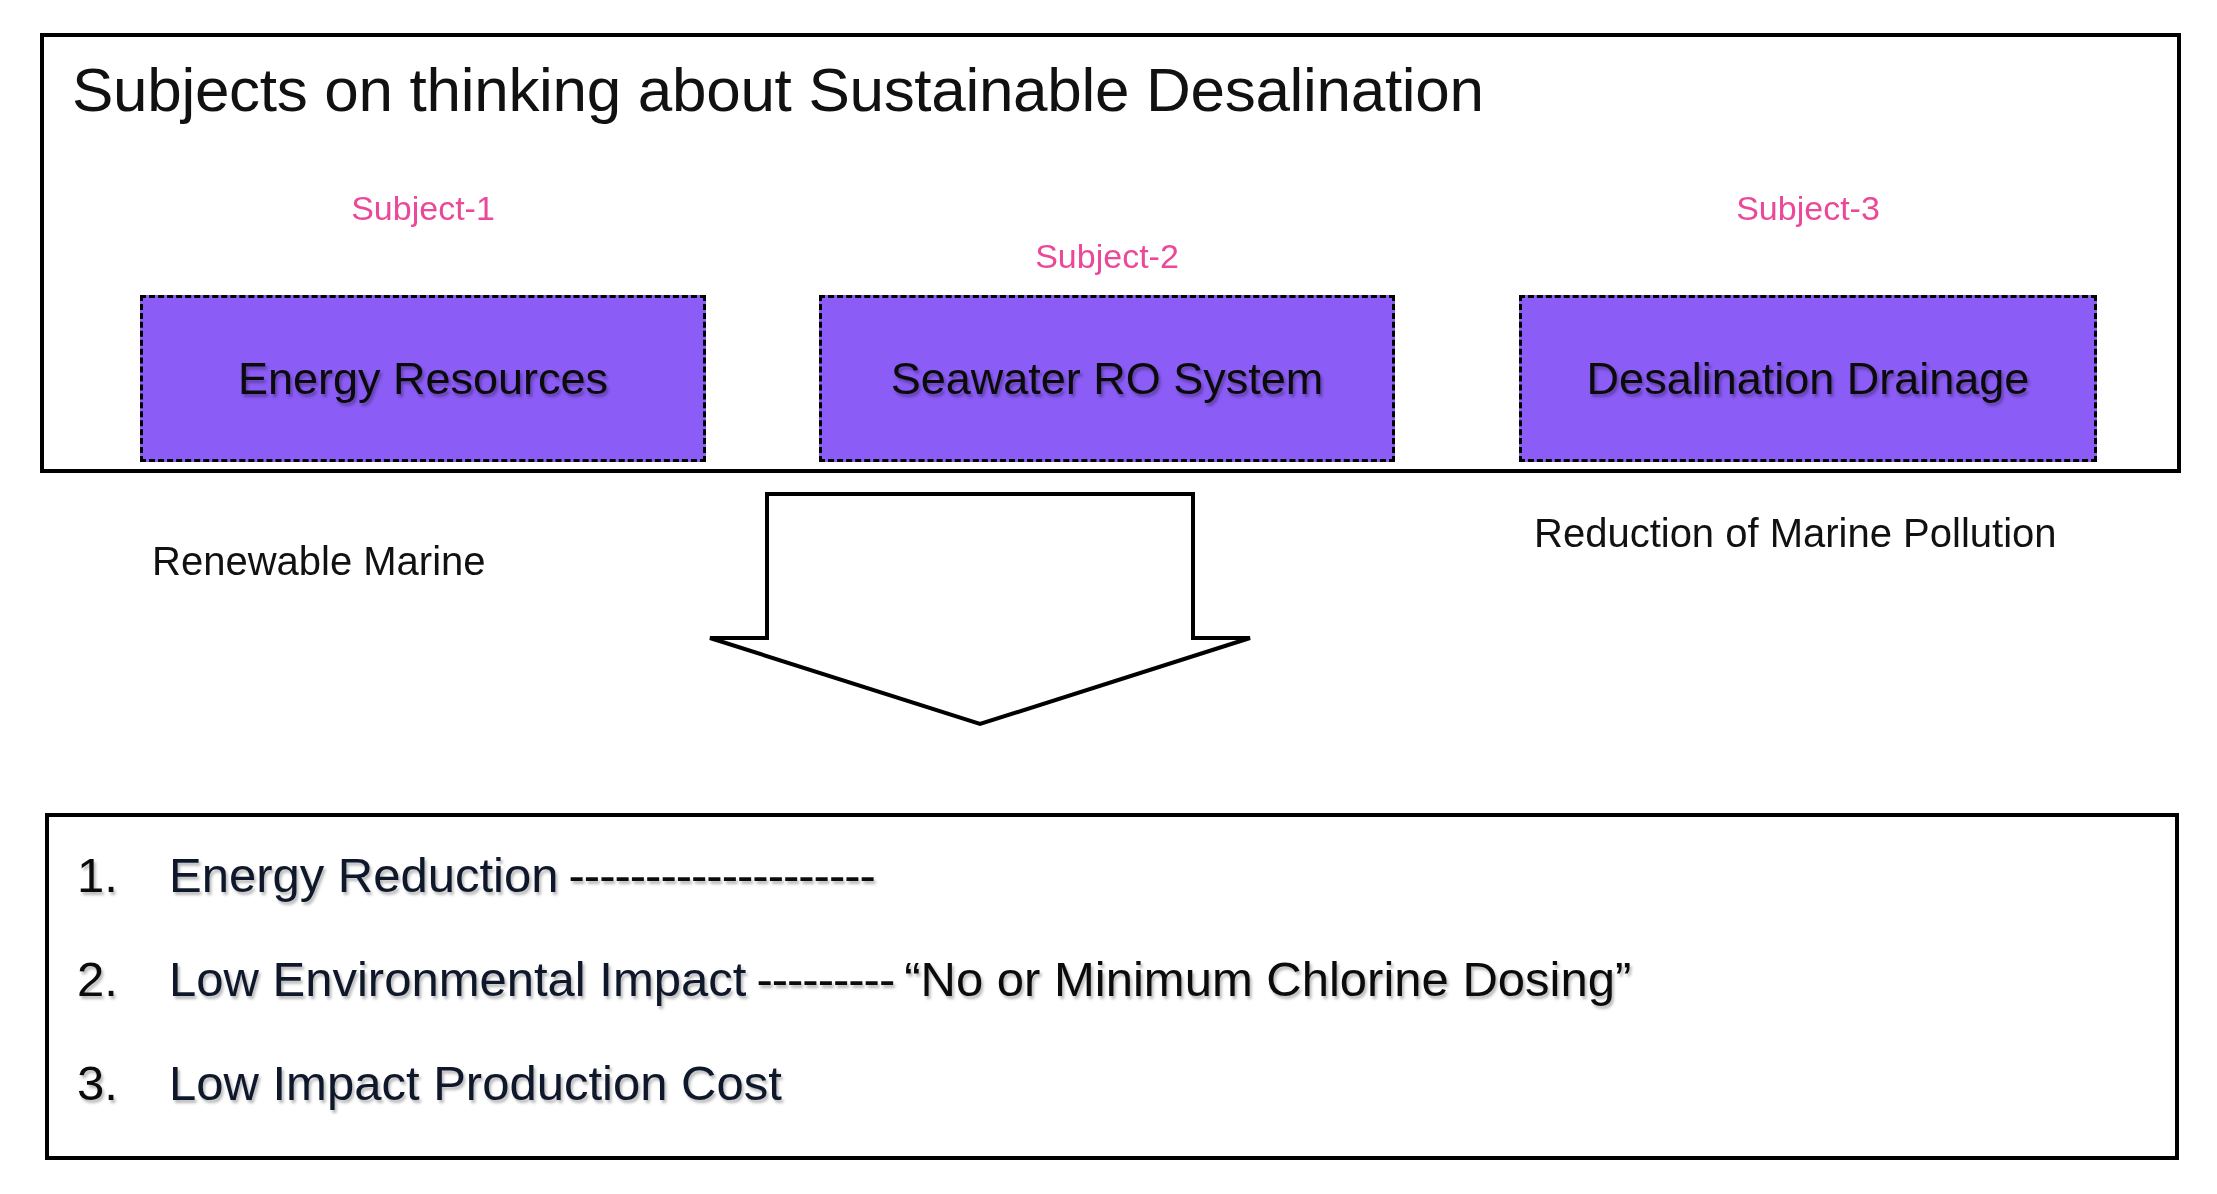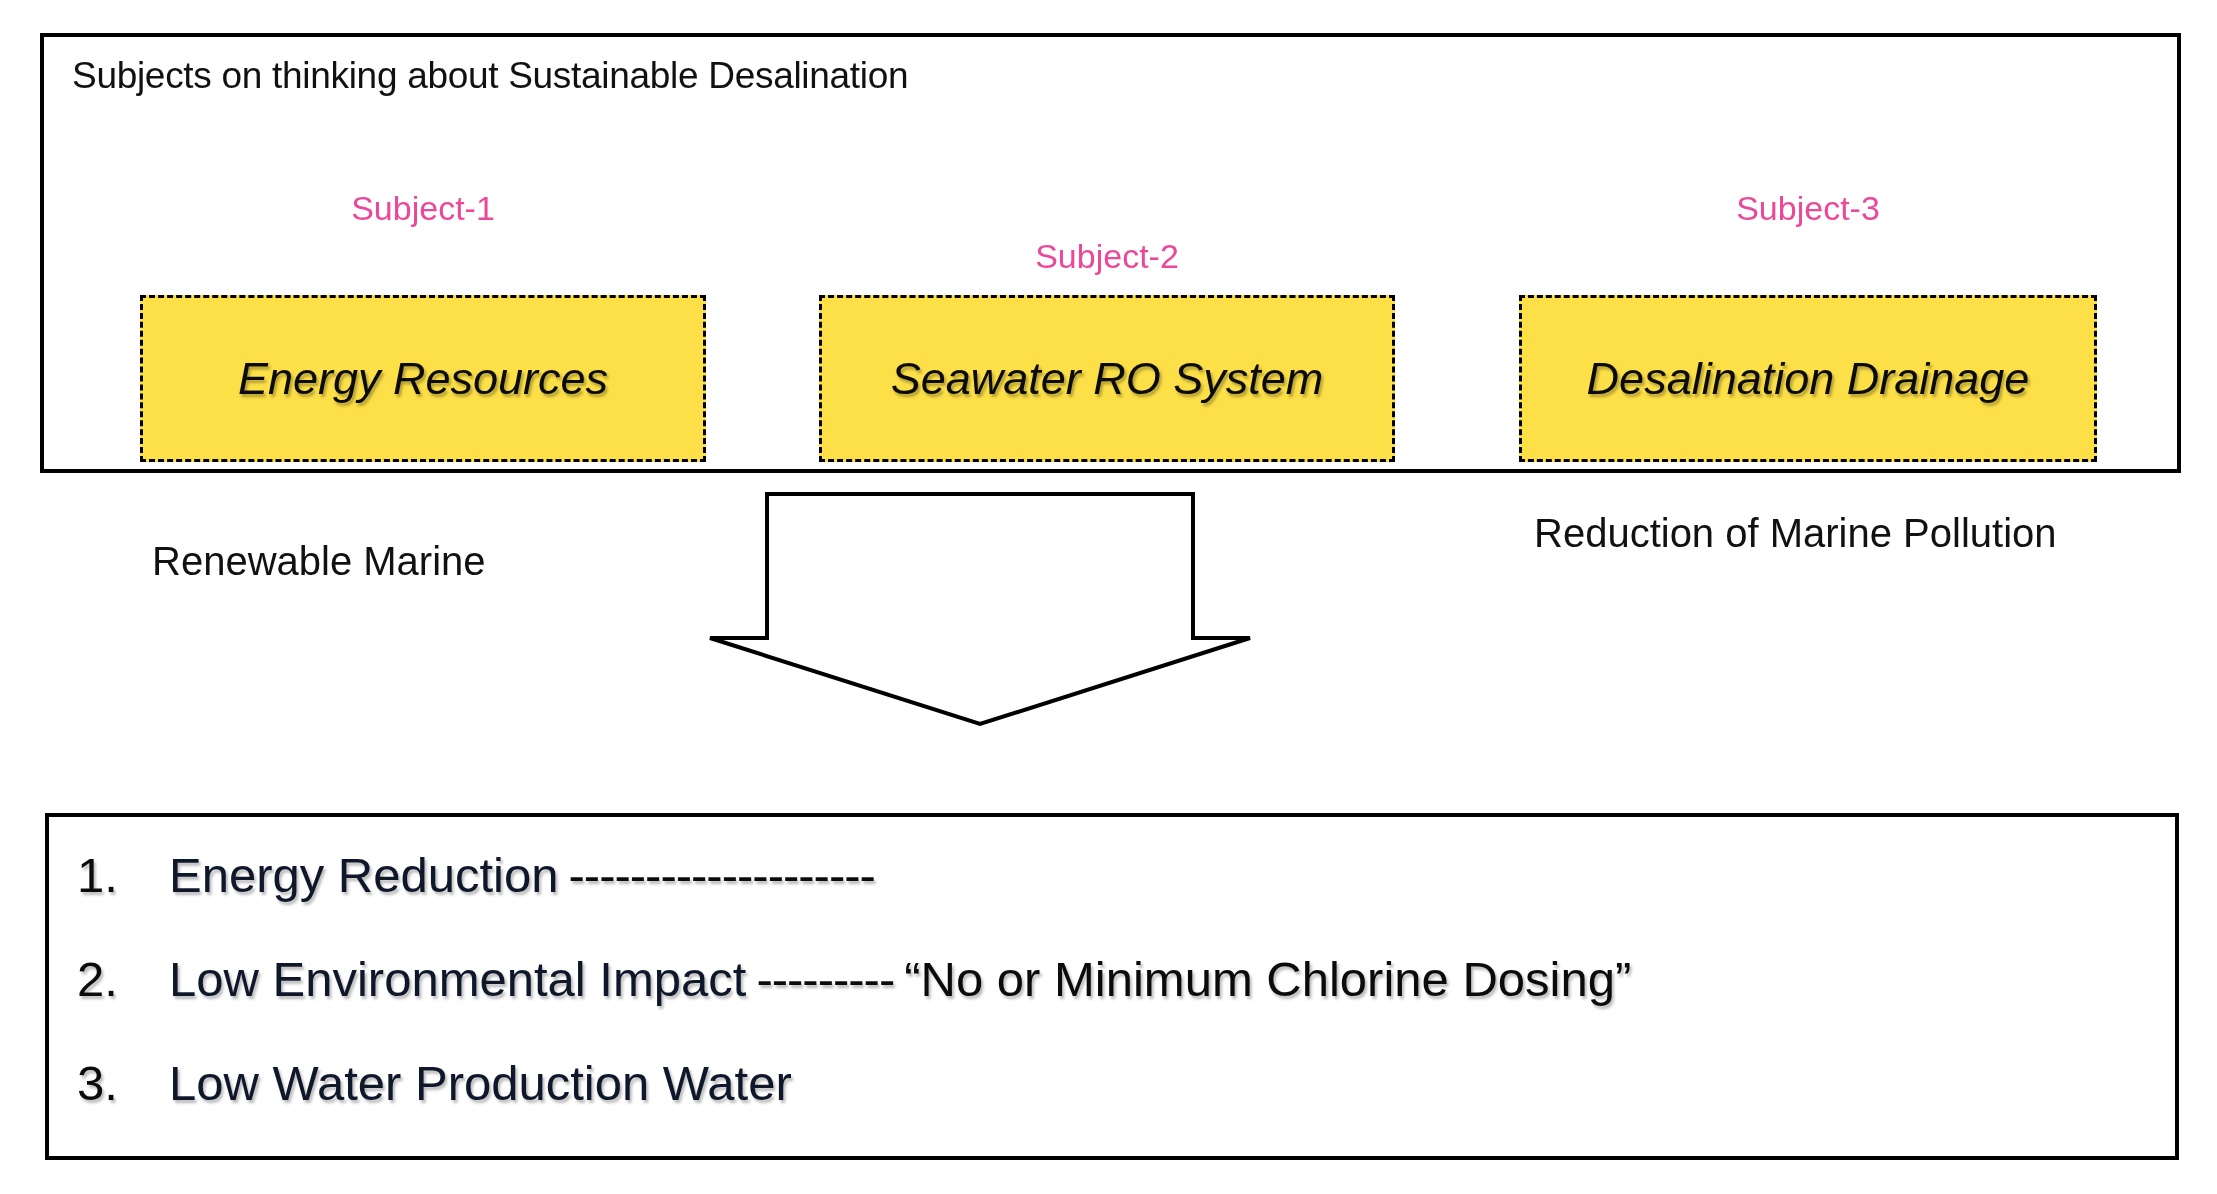--- a/index.html
+++ b/index.html
@@ -37,45 +37,44 @@
     top: 813px;
     width: 2134px;
     height: 347px;
   }
 
   
   #panel-title {
     position: absolute;
     left: 28px;
     top: 20px;
-    font-size: 37px;
+    font-size: 62px;
     line-height: 1.05;
     letter-spacing: -0.3px;
     white-space: nowrap;
     color: #111111;
   }
 
   
   .subject-label {
     position: absolute;
     font-size: 34px;
     text-align: center;
     white-space: nowrap;
     color: #ec4899;
   }
   .subject-box {
     position: absolute;
     border: 3px dashed #000000;
-    background: #fde047;
+    background: #8b5cf6;
     box-sizing: border-box;
     display: flex;
     align-items: center;
     justify-content: center;
     text-align: right;
-    font-style: italic;
   }
   .subject-box-label {
     font-size: 45px;
     line-height: 1.32;
     color: #0b0b0b;
     text-shadow: 2px 3px 3px rgba(0,0,0,0.30);
     padding: 0 6px;
   }
 
   
@@ -205,21 +204,21 @@
 
       <div class="outcome-row">
         <span class="outcome-num">2.</span>
         <span class="outcome-label">Low Environmental Impact</span>
         <span class="outcome-dashes">---------</span>
         <span class="outcome-quote">“No or Minimum Chlorine Dosing”</span>
       </div>
 
       <div class="outcome-row">
         <span class="outcome-num">3.</span>
-        <span class="outcome-label">Low Water Production Water</span>
+        <span class="outcome-label">Low Impact Production Cost</span>
         <span class="outcome-dashes"></span>
         <span class="outcome-quote"></span>
       </div>
 
     </div>
   </div>
 
 </div>
 
 </body></html>

